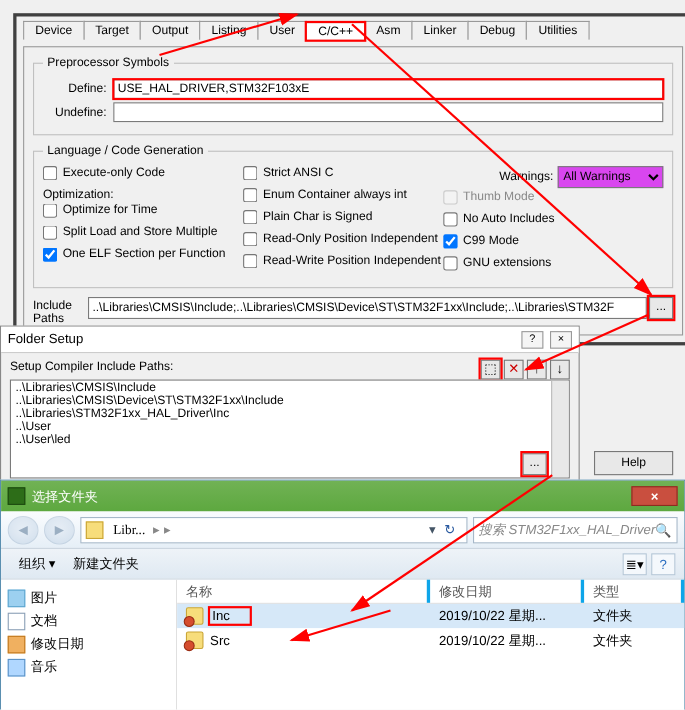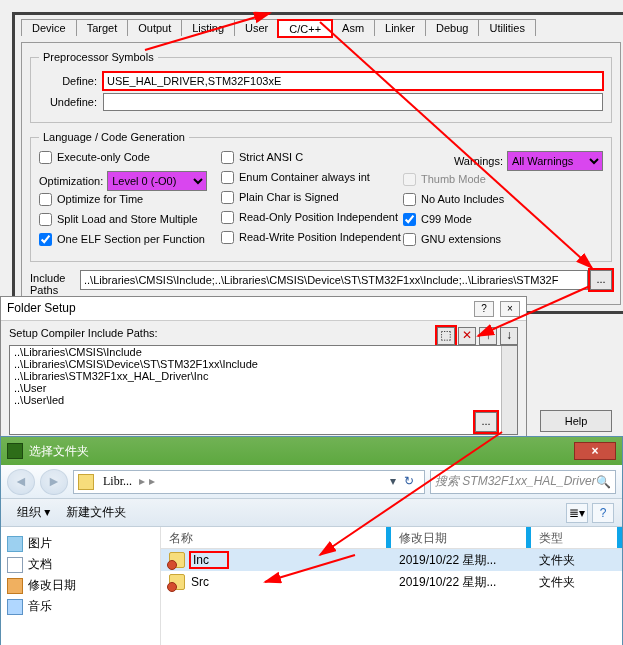--- a/index.html
+++ b/index.html
@@ -192,21 +192,21 @@
   .ico-doc { background:#fff; border:1px solid #8a9fb6;}
   .ico-dl  { background:#f0b060; border:1px solid #c27a20;}
   .ico-music { background:#b0d7ff; border:1px solid #5c93c7;}
   .ex-list {
     flex:1; background:#fff; font-size:12px;
   }
   .ex-head {
     display:flex; height:22px; border-bottom:1px solid #e0e0e0;
     color:#555;
   }
-  .ex-head .hcell { padding:3px 8px; border-right:5px solid #0ea5e9;}
+  .ex-head .hcell { padding:3px 8px; border-right:3px solid #0ea5e9;}
   .hname{flex:0 0 230px;} .hdate{flex:0 0 140px;} .htype{flex:1;}
   .ex-row { display:flex; height:22px; align-items:center; }
   .ex-row.sel { background:#d6e8f8; }
   .rcell { padding:0 8px; }
   .ricon { width:16px;height:16px; background:#f7dd7b; border:1px solid #caa637; position:relative; border-radius:2px;}
   .ricon .dot { position:absolute; left:-3px; bottom:-3px; width:10px;height:10px; border-radius:50%; background:#d54d2e; border:1px solid #9a2d14;}
   
   .arrow-svg {
     position:absolute; left:0; top:0; width:623px; height:645px;
     pointer-events:none; z-index:30;
@@ -248,23 +248,20 @@
     <fieldset>
       <legend>Language / Code Generation</legend>
       <div class="columns">
         <div class="col">
           <label class="chk">
             <input type="checkbox" style="">
               <span>Execute-only Code</span>
           </label>
           <div class="selrow">
             <span style="margin-right:4px;">Optimization:</span>
-            <select style="width:100px;">
-              <option>Level 0 (-O0)</option>
-            </select>
           </div>
           <label class="chk">
             <input type="checkbox" style="">
               <span>Optimize for Time</span>
           </label>
           <label class="chk">
             <input type="checkbox" style="">
               <span>Split Load and Store Multiple</span>
           </label>
           <label class="chk">

